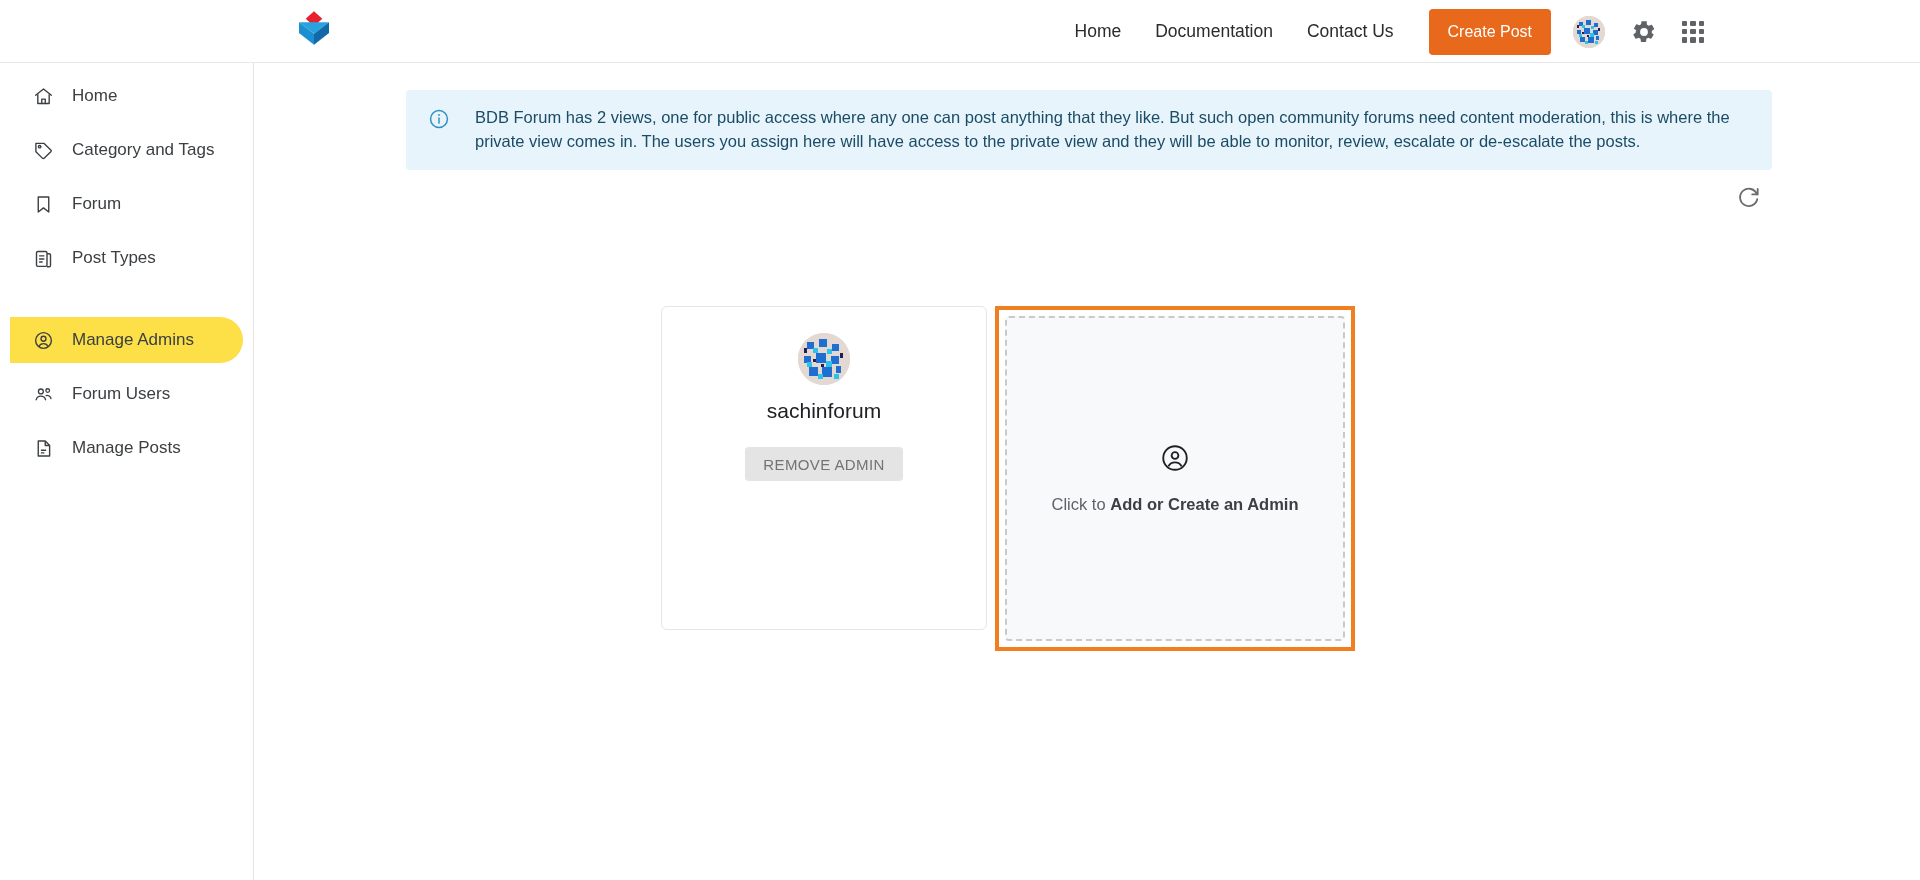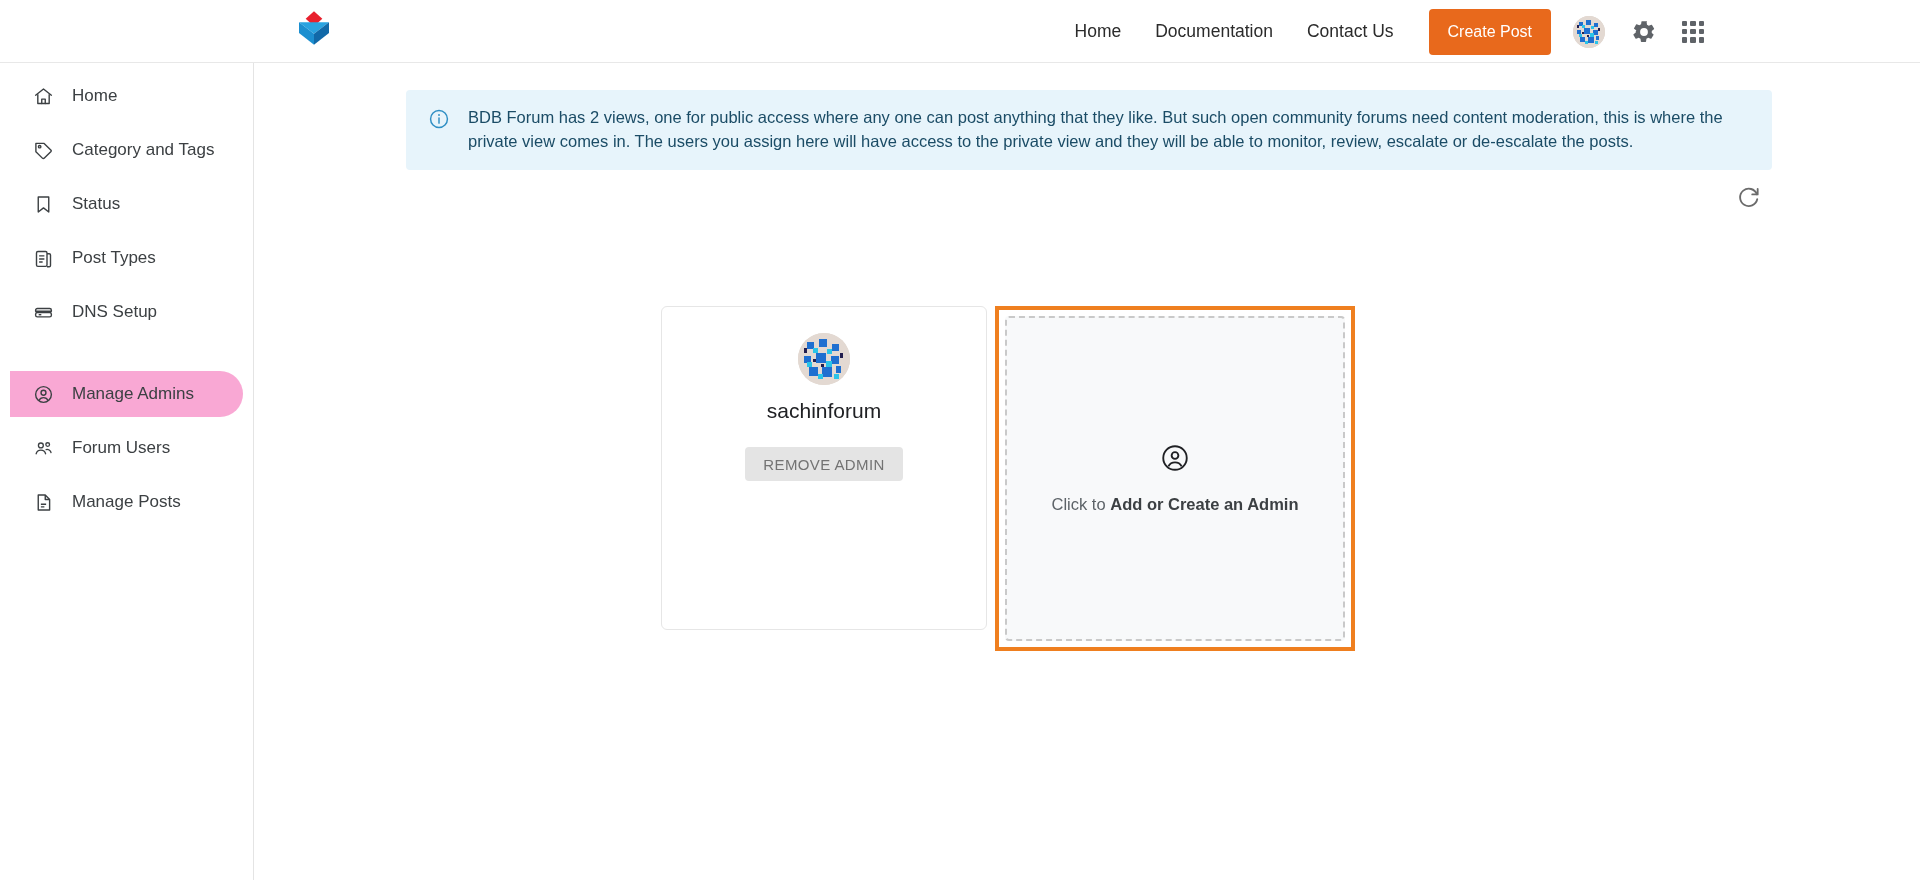--- a/index.html
+++ b/index.html
@@ -59,33 +59,33 @@
     background: #ffffff;
     border-right: 1px solid #e4e4e4;
     padding-top: 10px;
   }
   .side-item {
     display: flex; align-items: center; gap: 18px;
     height: 46px; margin: 0 10px 8px 10px;
     padding-left: 22px; border-radius: 0 24px 24px 0;
     color: #3c4043; font-size: 17px; cursor: pointer;
   }
-  .side-item.active { background: #f9a8d4; margin-top: 36px; }
+  .side-item.active { background: #fde047; margin-top: 36px; }
   .side-ico { width: 22px; height: 22px; flex: none;
               display: flex; align-items: center; justify-content: center; }
 
   
   .main { position: absolute; top: 63px; left: 254px;
           width: 1666px; height: 817px; background: #fff; }
 
   .banner {
     position: absolute; left: 152px; top: 27px;
     width: 1366px; min-height: 62px;
     background: #e7f4fb; border-radius: 4px;
-    display: flex; align-items: flex-start; gap: 18px;
+    display: flex; align-items: flex-start; gap: 25px;
     padding: 16px 20px 16px 22px;
   }
   .banner-text {
     font-size: 16.5px; color: #1b4c66; line-height: 1.45;
     max-width: 1290px;
   }
 
   .refresh-row {
     position: absolute; left: 152px; top: 120px; width: 1366px;
     display: flex; justify-content: flex-end;
@@ -226,44 +226,34 @@
     </span>
     <span>Category and Tags</span>
   </div>
 
   <div class="side-item">
     <span class="side-ico">
       <svg width="21" height="21" viewBox="0 0 24 24" fill="none" stroke="#3c4043" stroke-width="1.6" stroke-linejoin="round">
         <path d="M6 3.5h12v17l-6-4.6-6 4.6z"></path>
       </svg>
     </span>
-    <span>Status</span>
+    <span>Forum</span>
   </div>
 
   <div class="side-item">
     <span class="side-ico">
       <svg width="21" height="21" viewBox="0 0 24 24" fill="none" stroke="#3c4043" stroke-width="1.6" stroke-linejoin="round">
         <rect x="4" y="4" width="12" height="17" rx="1.6"></rect>
         <path d="M16 6.5h2.5a1.5 1.5 0 0 1 1.5 1.5v12a1.5 1.5 0 0 1-1.5 1.5H16"></path>
         <path d="M7 9h6M7 12.5h6M7 16h4"></path>
       </svg>
     </span>
     <span>Post Types</span>
   </div>
 
-  <div class="side-item">
-    <span class="side-ico">
-      <svg width="21" height="21" viewBox="0 0 24 24" fill="none" stroke="#3c4043" stroke-width="1.6" stroke-linejoin="round">
-        <path d="M3 9.5a2 2 0 0 1 2-2h14a2 2 0 0 1 2 2v1H3z"></path>
-        <rect x="3" y="12" width="18" height="5" rx="2"></rect>
-        <path d="M6.5 14.5h3"></path>
-      </svg>
-    </span>
-    <span>DNS Setup</span>
-  </div>
 
   <div class="side-item active">
     <span class="side-ico">
       <svg width="21" height="21" viewBox="0 0 24 24" fill="none" stroke="#3c4043" stroke-width="1.6" stroke-linejoin="round">
         <circle cx="12" cy="12" r="9"></circle>
           <circle cx="12" cy="10" r="2.8"></circle>
         <path d="M6.6 19a6 6 0 0 1 10.8 0"></path>
       </svg>
     </span>
     <span>Manage Admins</span>

